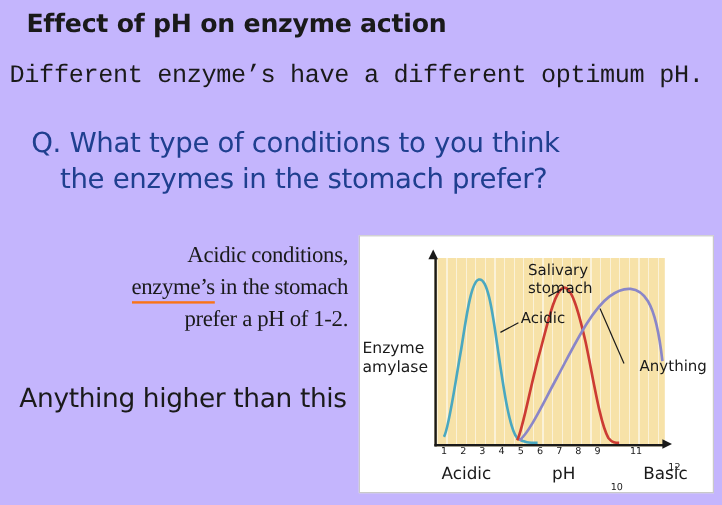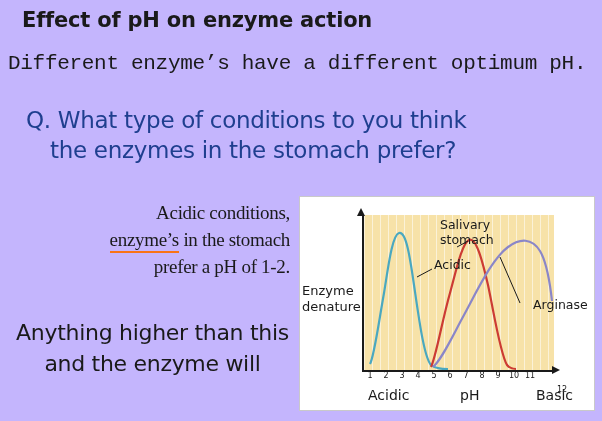--- a/index.html
+++ b/index.html
@@ -214,21 +214,20 @@
   </div>
 
   <div class="answer">
     <div>Acidic conditions,</div>
     <div><span class="underline-seg">enzyme’s</span><span> in the stomach</span></div>
     <div>prefer a pH of 1-2.</div>
   </div>
 
   <div class="answer2">
     <div>Anything higher than this</div>
-    <div>and the enzyme will</div>
   </div>
 
   <div class="chart-box">
     <div class="chart-inner">
 
       <div class="plot-area">
         <div class="plot-stripes"></div>
       </div>
       <div class="axis-arrow-y"></div>
       <div class="axis-arrow-x"></div>
@@ -244,38 +243,38 @@
         <line x1="157" y1="50" x2="168" y2="44" stroke="#1a1a1a" stroke-width="1"></line>
         <line x1="132" y1="72" x2="117" y2="80" stroke="#1a1a1a" stroke-width="1"></line>
         <line x1="220" y1="106" x2="200" y2="60" stroke="#1a1a1a" stroke-width="1"></line>
       </svg>
 
       <div class="series-label lbl-salivary">
         <div>Salivary</div>
         <div>stomach</div>
       </div>
       <div class="series-label lbl-pepsin">Acidic</div>
-      <div class="series-label lbl-arginase">Arginase</div>
+      <div class="series-label lbl-arginase">Anything</div>
 
       <div class="y-label">
         <div>Enzyme</div>
-        <div>denature</div>
+        <div>amylase</div>
       </div>
 
       <div class="x-ticks">
           <span style="left: 8px;">1</span>
           <span style="left: 24px;">2</span>
           <span style="left: 40px;">3</span>
           <span style="left: 56px;">4</span>
           <span style="left: 72px;">5</span>
           <span style="left: 88px;">6</span>
           <span style="left: 104px;">7</span>
           <span style="left: 120px;">8</span>
           <span style="left: 136px;">9</span>
-          <span style="left: 152px;">10</span>
+          <span style="left: 152px; margin-top: 30px;">10</span>
           <span style="left: 168px;">11</span>
           <span style="left: 200px; margin-top: 14px;">12</span>
         </div>
 
       <div class="x-axis-name acidic">Acidic</div>
       <div class="x-axis-name ph">pH</div>
       <div class="x-axis-name basic">Basic</div>
 
     </div>
   </div>

